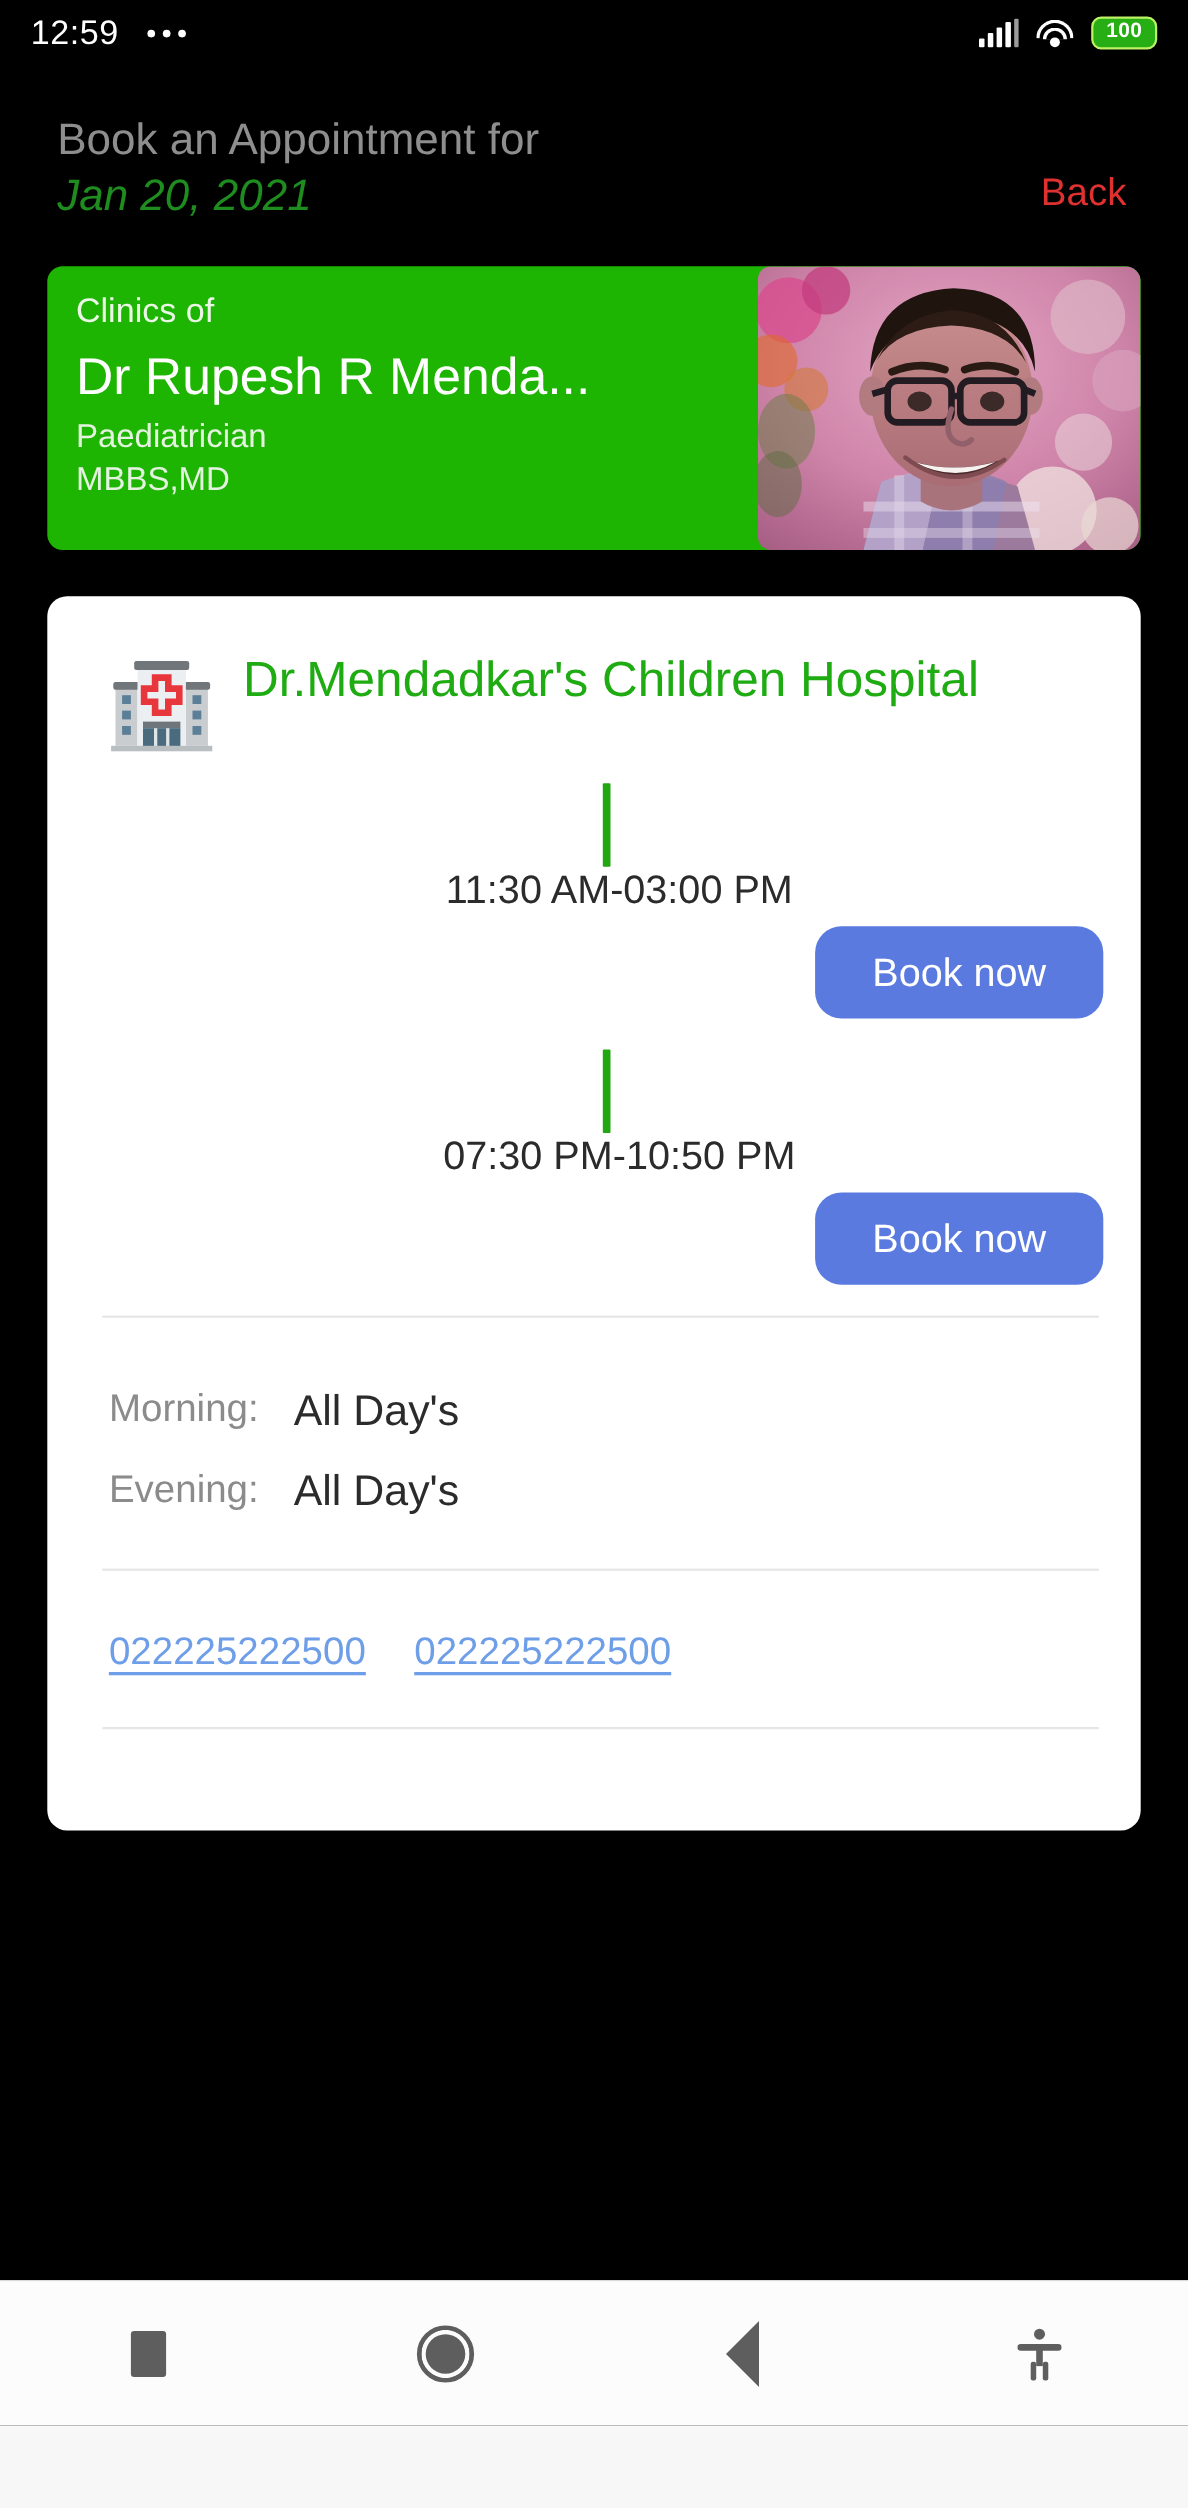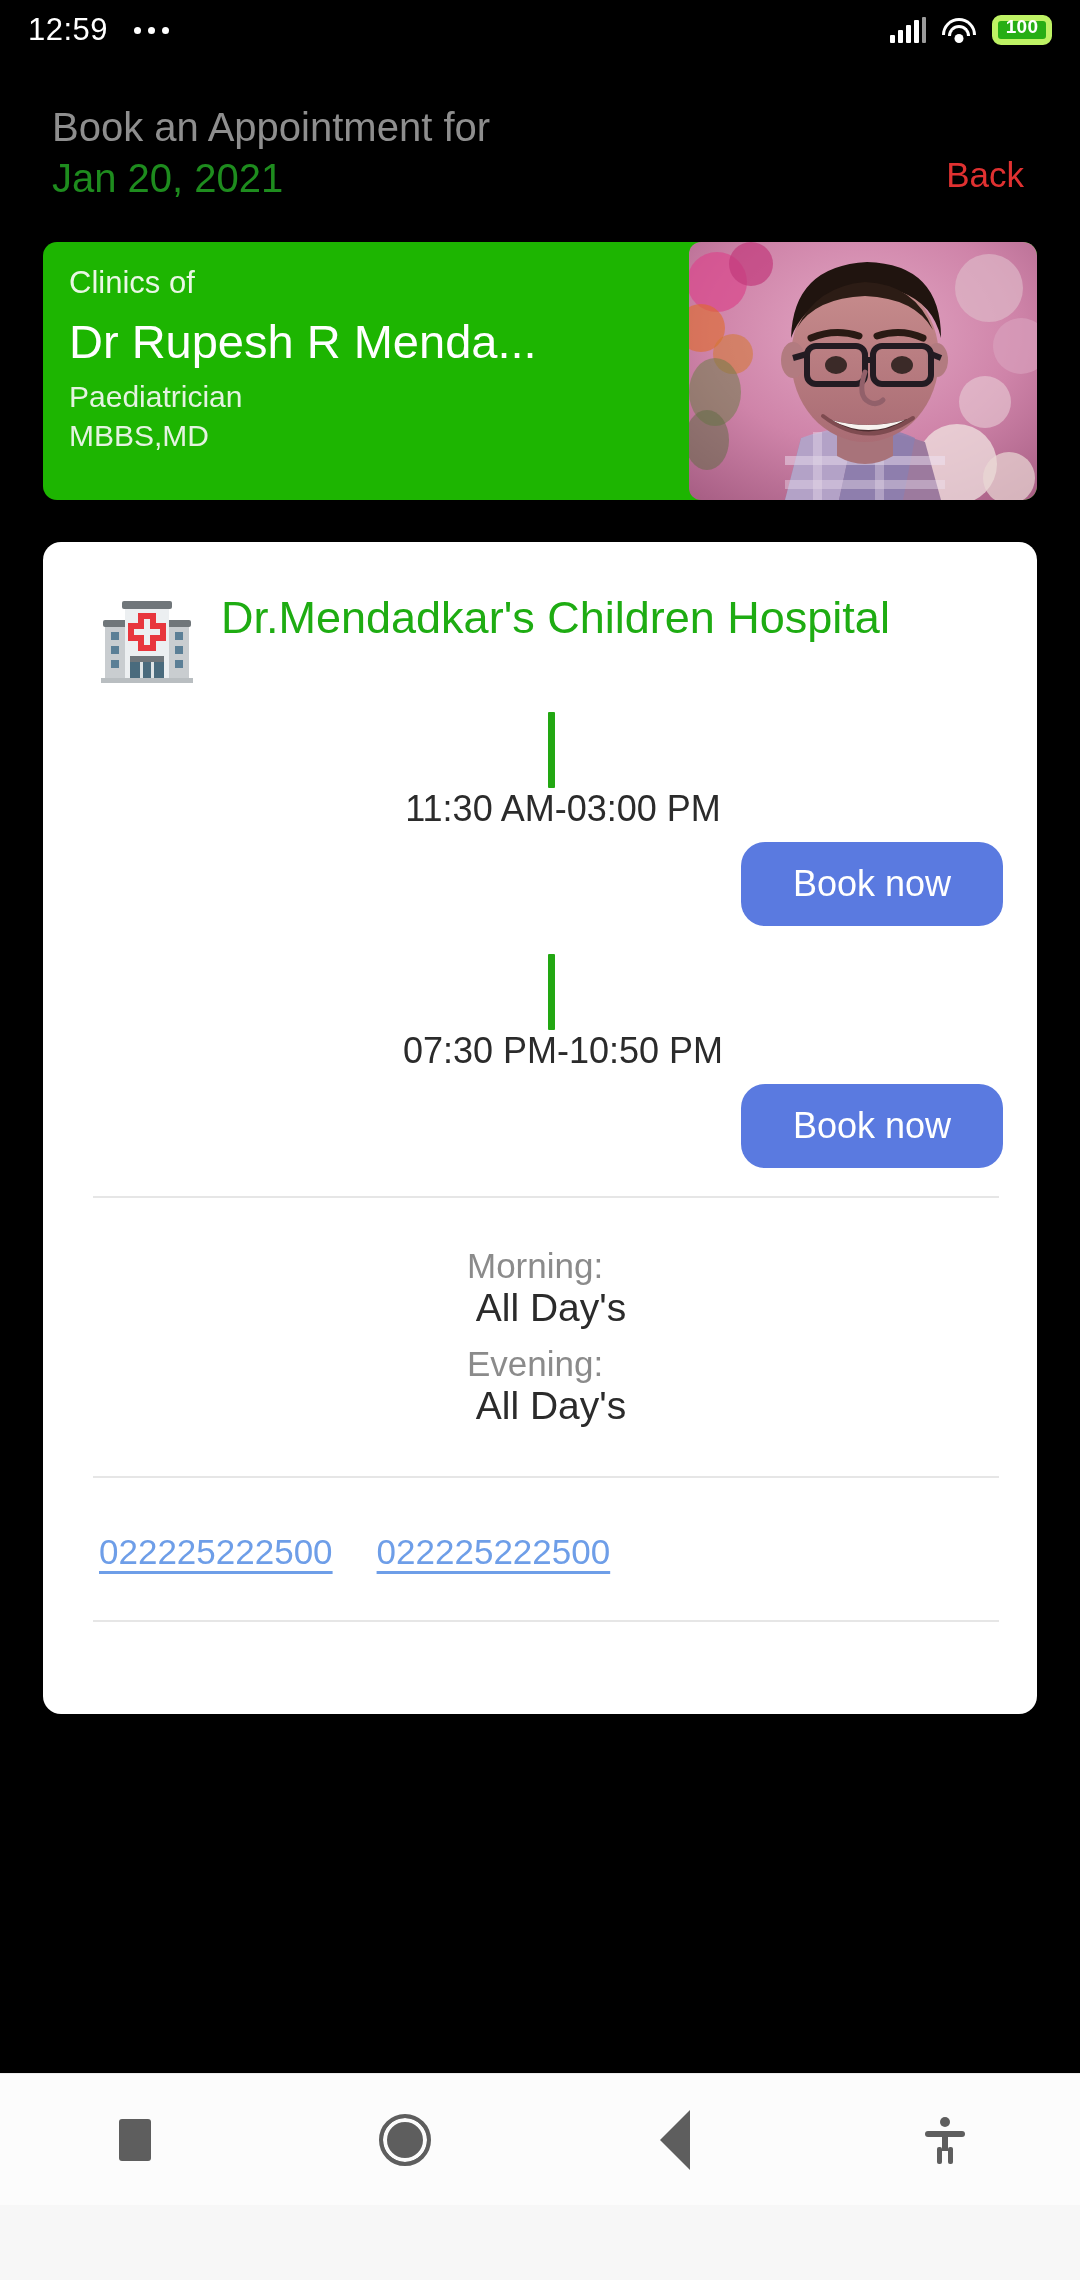--- a/index.html
+++ b/index.html
@@ -30,33 +30,33 @@
   .sig b:nth-child(5){height:26px; background:#9b9b9b; width:4px;}
   .wifi { position:relative; width:34px; height:26px; }
   .wifi i {
     position:absolute; left:50%; border:3px solid #fff; border-bottom:none;
     border-radius:50% 50% 0 0 / 100% 100% 0 0; transform:translateX(-50%);
   }
   .wifi i:nth-child(1){ width:34px; height:17px; top:1px; }
   .wifi i:nth-child(2){ width:22px; height:11px; top:8px; }
   .wifi i:nth-child(3){ width:9px; height:9px; top:17px; border-radius:50%; border:none; background:#fff; }
   .batt {
-    border:6px solid #bef264; border-radius:9px; padding:1px 2px;
+    border:2px solid #bef264; border-radius:9px; padding:1px 2px;
     background:#27ae15; min-width:60px; height:30px;
-    display:flex; align-items:flex-end; justify-content:center;
+    display:flex; align-items:flex-start; justify-content:center;
   }
   .batt span { font-size:19px; color:#fff; font-weight:700; letter-spacing:0.3px;}
 
   
   .screen { position:absolute; top:60px; left:0; width:1080px; height:2145px; background:#000000; }
 
   
   .header { padding:42px 52px 0 52px; position:relative; }
   .h-title { font-size:40px; color:#8e8e8e; font-weight:400; line-height:1.28; }
-  .h-date  { font-size:40px; color:#1e8c1e; font-weight:400; line-height:1.28; }
+  .h-date  { font-size:40px; color:#1e8c1e; font-weight:400; line-height:1.28;font-style:italic; }
   .h-back  {
     position:absolute; right:56px; top:95px;
     font-size:35px; color:#e03131; font-weight:400;
   }
 
   
   .banner {
     margin:38px 43px 0 43px;
     height:258px; border-radius:14px;
     background:#1db501; position:relative; overflow:hidden;
@@ -100,21 +100,21 @@
     width:262px; height:84px;
     font-family:Liberation Sans, sans-serif;
     font-size:36px; font-weight:400;
     display:flex; align-items:center; justify-content:center;margin-top:12px;
   }
 
   .divider { height:2px; background:#e6e6e6; margin:14px 38px 0 50px; }
 
   .section { padding:34px 34px 0 56px; }
   .sec-title { font-size:37px; color:#2fb024; font-weight:400; line-height:1.3; }
-  .kv { display:flex; align-items:center; margin-top:14px;flex-direction:column; }
+  .kv { display:flex; align-items:flex-start; margin-top:29px; }
   .kv-k { font-size:35px; color:#8b8b8b; font-weight:400; min-width:168px; }
   .kv-v { font-size:39px; color:#2b2b2b; font-weight:400; }
   .sec-gap { height:34px; }
 
   .phones { display:flex; gap:44px; margin-top:20px; }
   .phone {
     font-size:35px; color:#6e9ee8; text-decoration:underline;
     text-underline-offset:7px; font-weight:400;
   }
   .card-tail { height:92px; }

